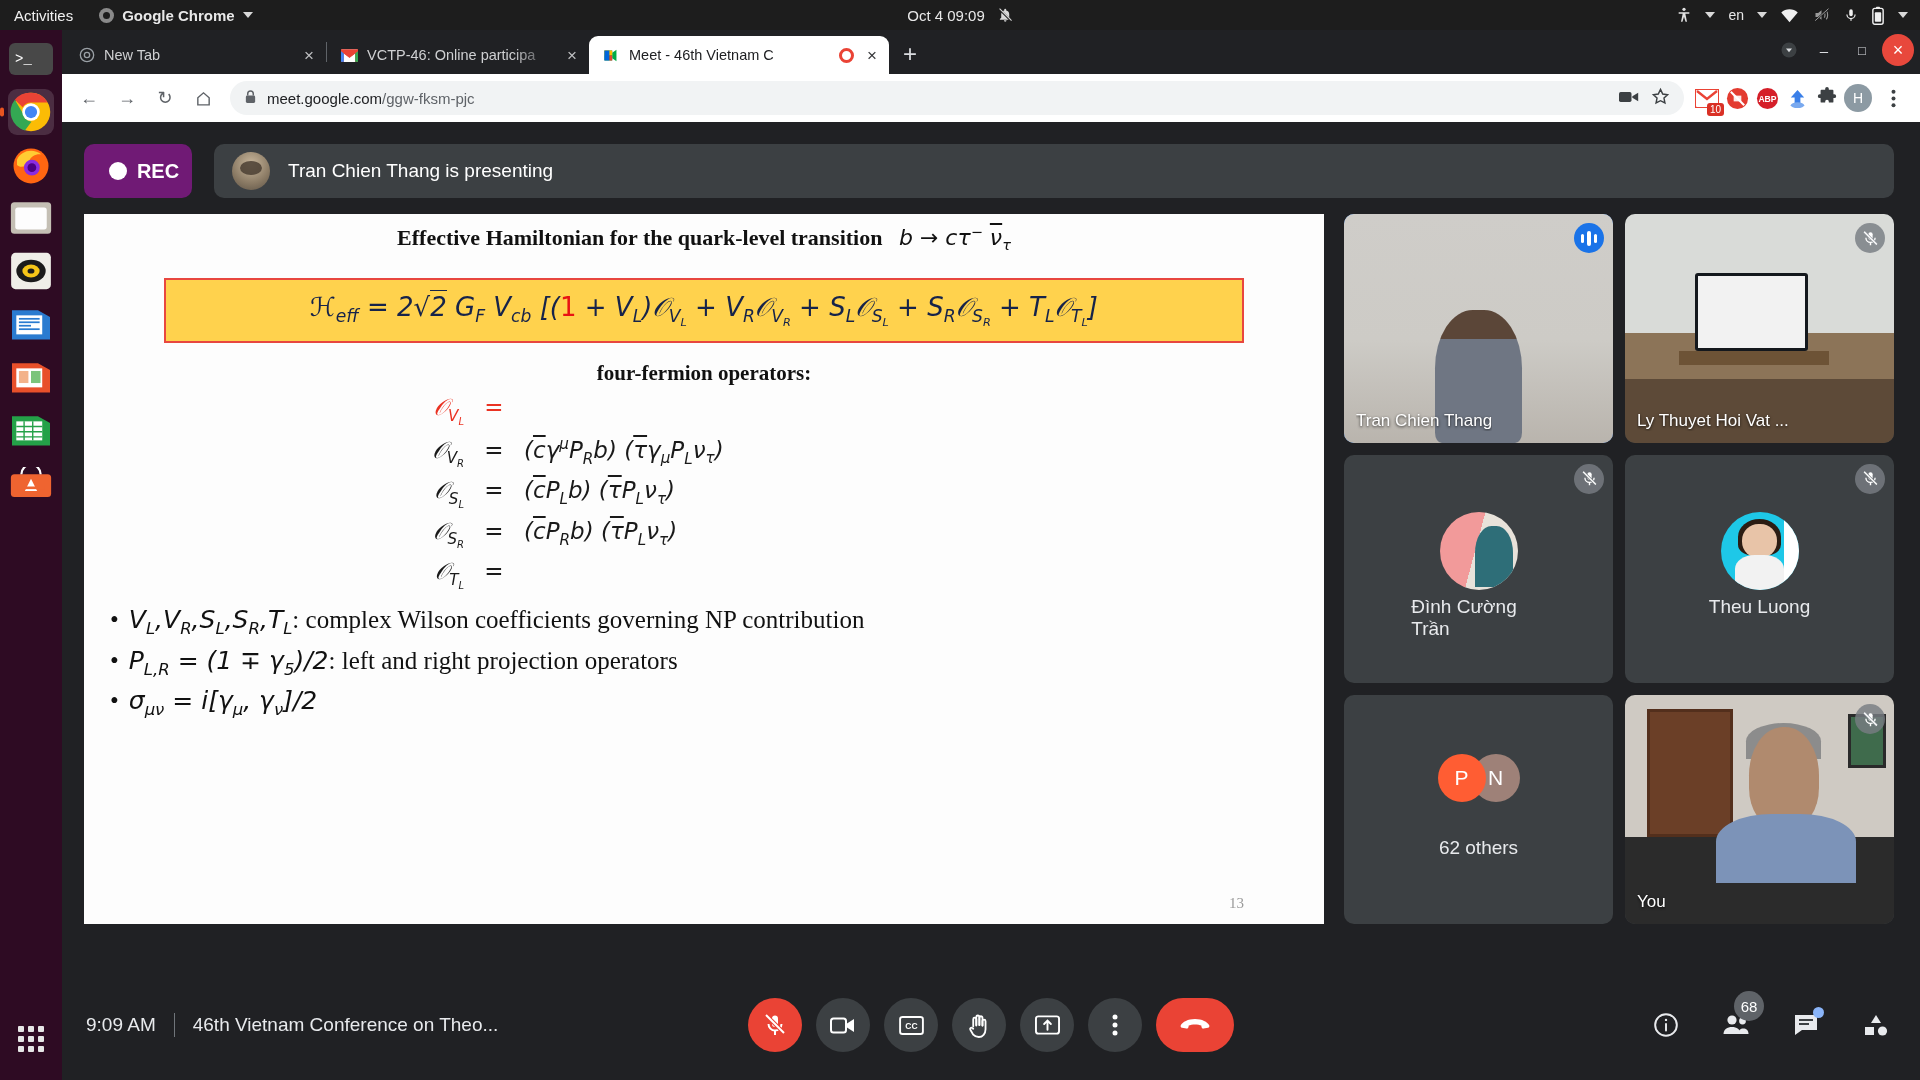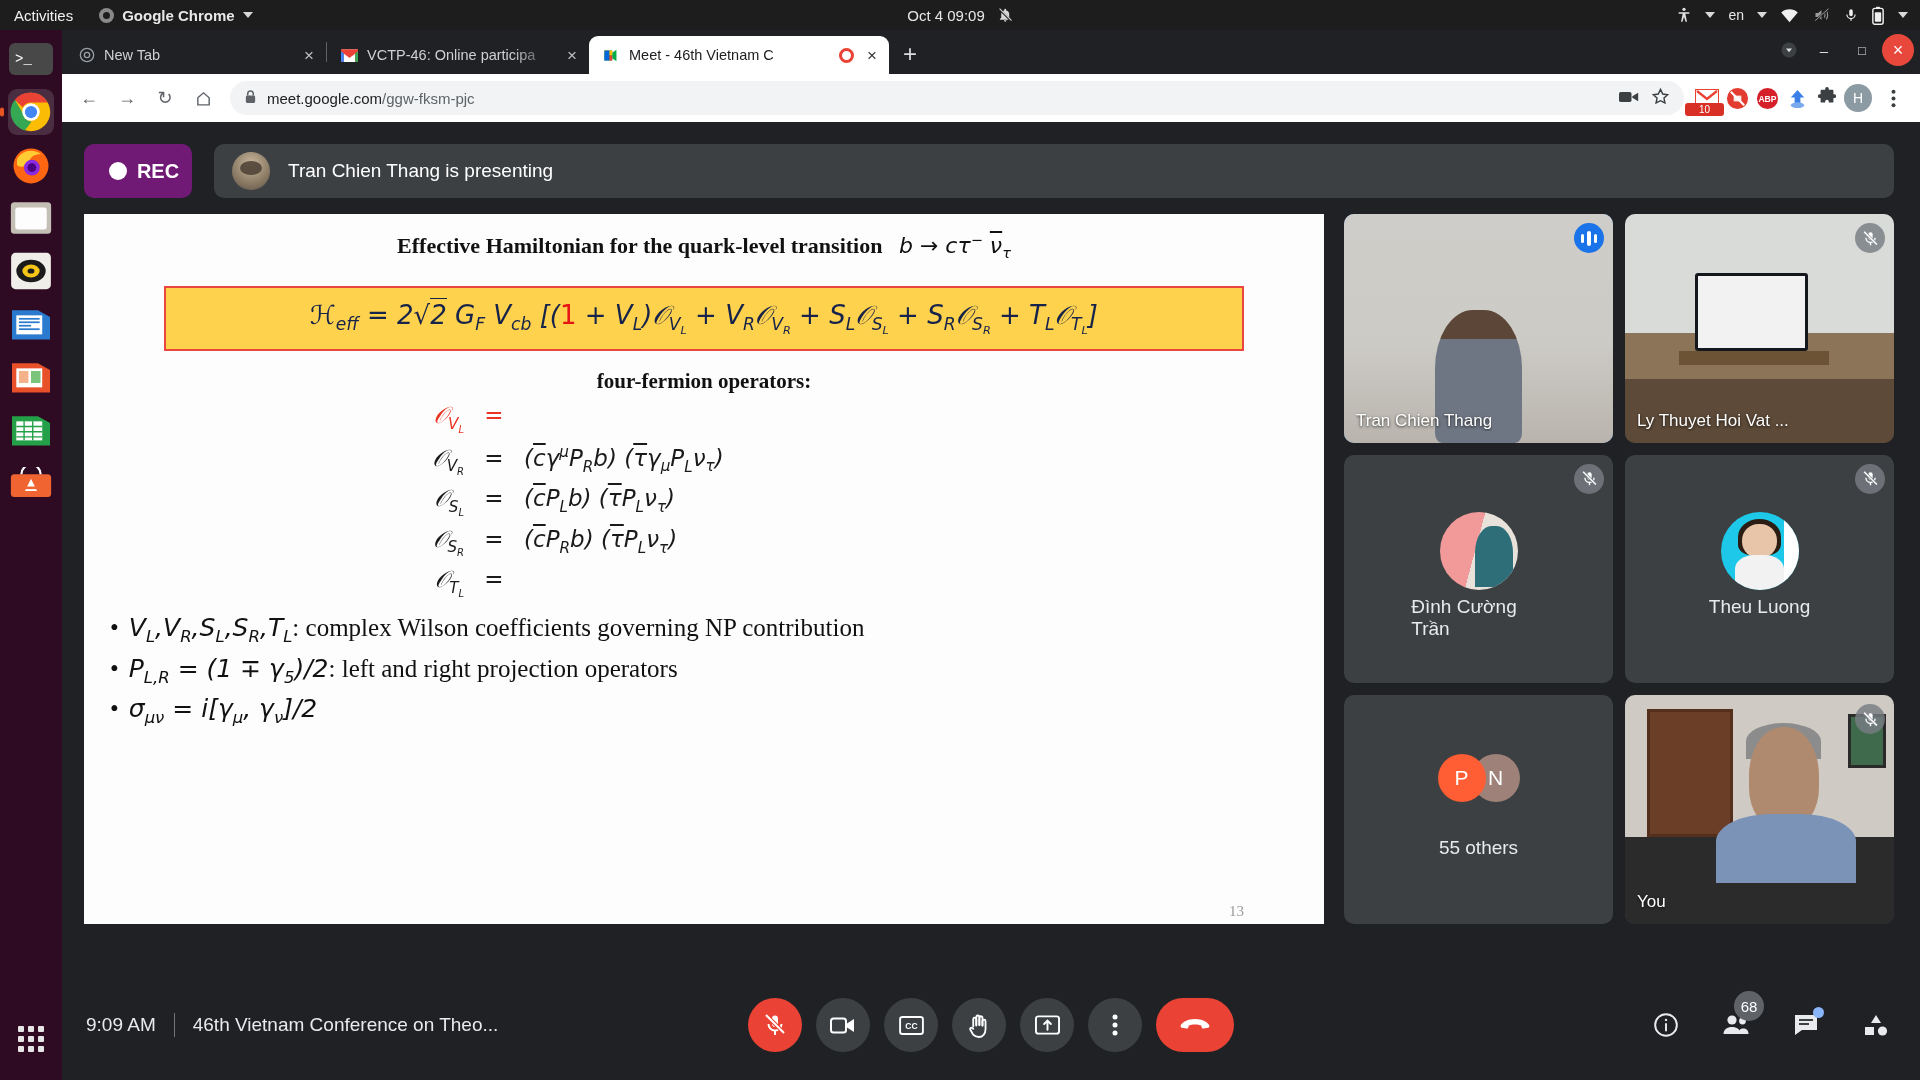--- a/index.html
+++ b/index.html
@@ -169,21 +169,21 @@
     background: #fdfdfd;
     overflow: hidden;
   }
   #slide-inner { position: relative; width:100%; height:100%;
                  font-family: "Liberation Serif", serif; color: #111; }
   .s-title {
     text-align:center; color:#2a7fd4; font-size: 40px;
     font-family:"Liberation Serif", serif; margin-top: 16px;
   }
   .s-sub {
-    text-align:center; font-size: 22px; font-weight: bold; margin-top: 18px;
+    text-align:center; font-size: 22px; font-weight: bold; margin-top: 10px;
   }
   .s-sub .mathi { font-family:"DejaVu Sans", sans-serif; font-weight:500; font-style:italic; }
   .ovl { text-decoration: overline; }
   #hbox {
     margin: 24px 80px 0 80px; background:#ffd24d; border:2px solid #e8473f;
     padding: 12px 14px; text-align:center;
     font-family:"DejaVu Sans", sans-serif; font-style: italic;
     font-size: 26px; color:#16234a;
   }
   #hbox .red1 { color:#e81313; font-style:normal; }
@@ -574,21 +574,21 @@
             <path d="M12 3l2.8 5.9 6.2.8-4.6 4.3 1.2 6.2L12 17.3 6.4 20.2l1.2-6.2L3 9.7l6.2-.8z"></path>
           </svg>
         </span>
       </span>
     </div>
     <span class="ext-ic">
       <svg width="24" height="19" viewBox="0 0 24 19">
         <rect x="0" y="0" width="24" height="19" rx="2" fill="#fff" stroke="#ea4335" stroke-width="2"></rect>
         <path d="M2 2l10 8 10-8" stroke="#ea4335" stroke-width="2.4" fill="none"></path>
       </svg>
-      <span style="position:absolute;right:-4px;bottom:-5px;background:#d93025;color:#fff;font-size:10px;border-radius:3px;padding:0 14px;line-height:13px;text-align:center;">10</span>
+      <span style="position:absolute;right:-4px;bottom:-5px;background:#d93025;color:#fff;font-size:10px;border-radius:3px;padding:0 3px;line-height:13px;text-align:center;">10</span>
     </span>
     <span class="ext-ic">
       <svg width="23" height="23" viewBox="0 0 24 24">
           <circle cx="12" cy="12" r="11" fill="#e33b30"></circle>
           <path d="M8 9h8v6H8z" fill="#fff" opacity=".9"></path>
           <path d="M5 5l14 14" stroke="#fff" stroke-width="2.2"></path>
         </svg>
     </span>
     <span class="ext-ic">
       <svg width="23" height="23" viewBox="0 0 24 24">
@@ -764,21 +764,21 @@
           </svg>
         </div>
         <div class="tile-label-center">Theu Luong</div>
       </div>
 
       <div class="tile">
         <div class="others-avatars">
           <span class="oav p">P</span>
           <span class="oav n">N</span>
         </div>
-        <div class="tile-label-center">55 others</div>
+        <div class="tile-label-center">62 others</div>
       </div>
 
       <div class="tile">
         <div class="ph-you">
           <span class="door"></span>
             <span class="pic"></span>
           <span class="hair"></span>
             <span class="head"></span>
             <span class="shirt"></span>
         </div>

